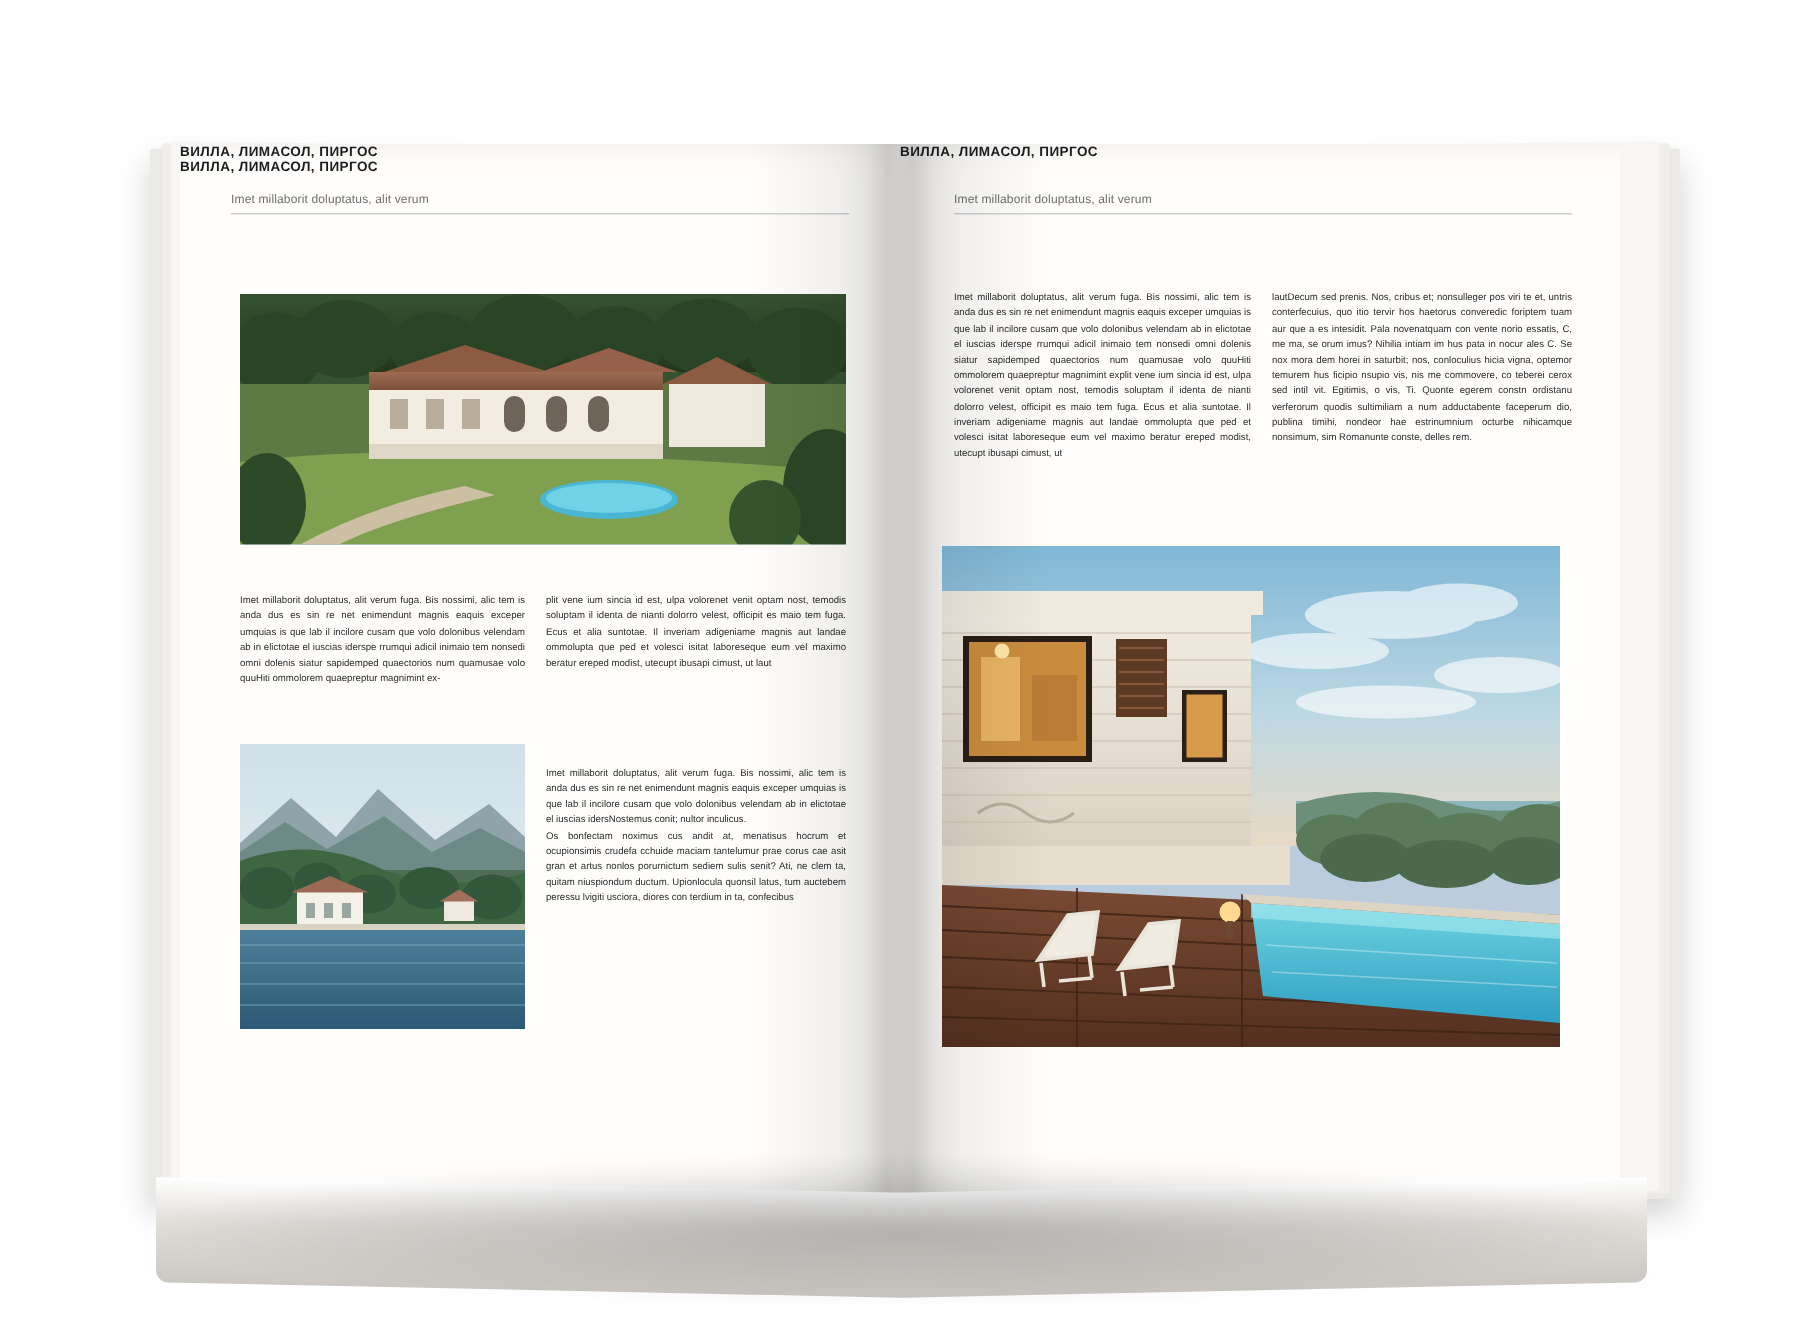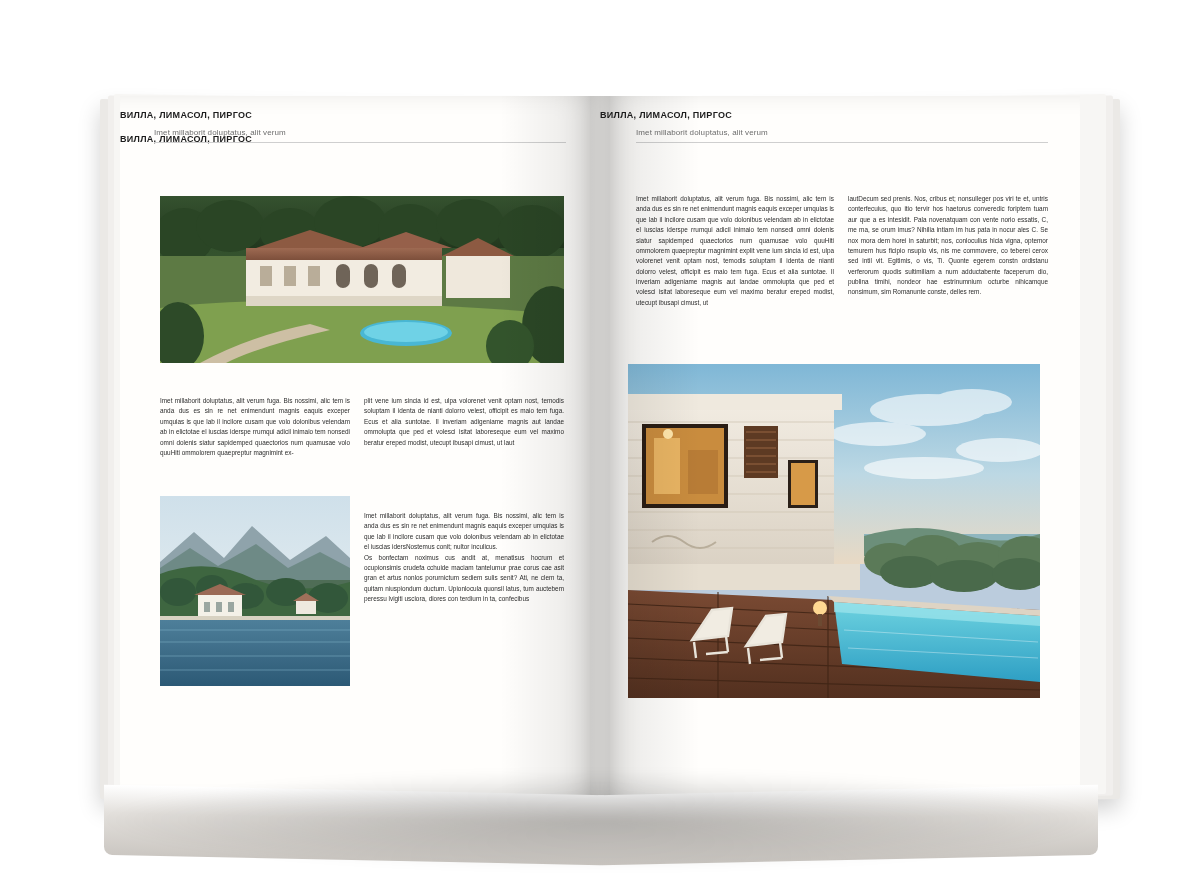--- a/index.html
+++ b/index.html
@@ -81,21 +81,20 @@
     height: 1px;
     background: #cfcfcf;
   }
 
   .heading {
     font-size: 9px;
     font-weight: bold;
     color: #1c1c1c;
     letter-spacing: .3px;
     text-transform: uppercase;
-    margin-top: 14px;
   }
 
   .body-col {
     position: absolute;
     font-size: 6.4px;
     line-height: 1.62;
     color: #2c2c2c;
     text-align: justify;
     hyphens: auto;
   }

